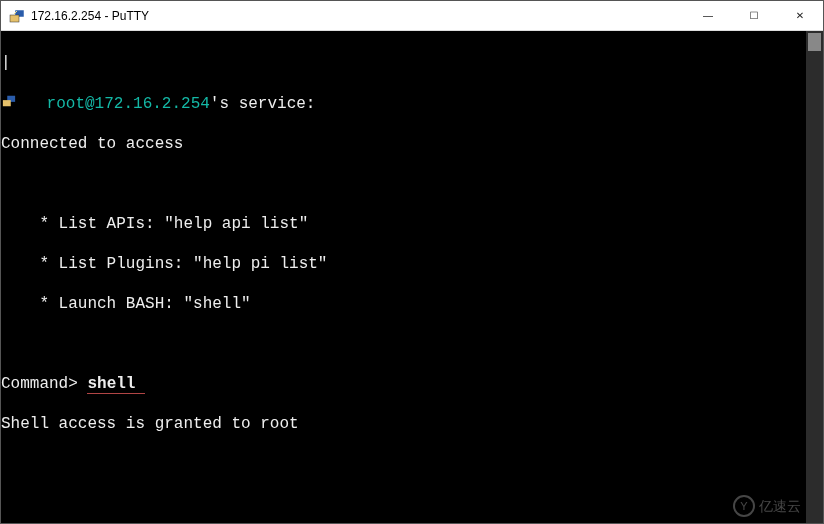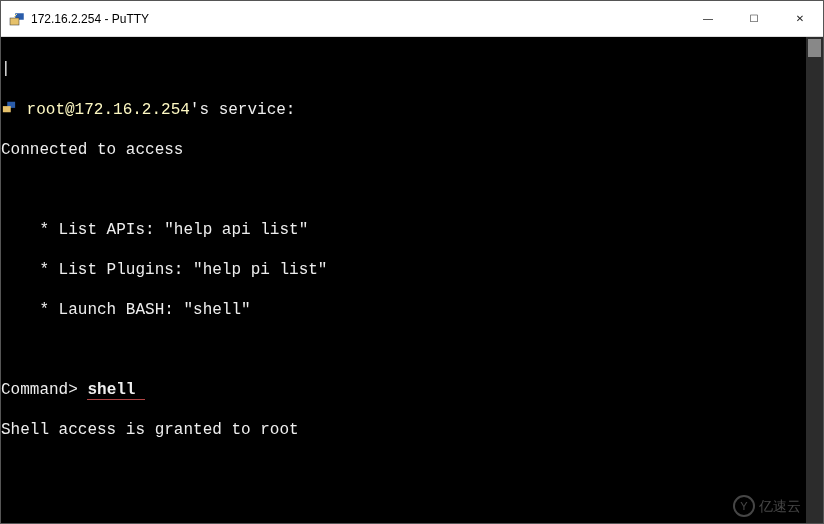--- a/index.html
+++ b/index.html
@@ -7,41 +7,41 @@
       width: 824px;
       height: 524px;
       font-family: "Segoe UI", Tahoma, sans-serif;
       background: #f0f0f0;
       overflow: hidden;
       position: relative;
     }
     .window { width: 824px; height: 524px; border: 1px solid #555; background: #fff; display: flex; flex-direction: column; }
 
     .titlebar {
-      height: 36px; background: #fff; display: flex; align-items: center;
+      height: 30px; background: #fff; display: flex; align-items: center;
       border-bottom: 1px solid #ddd;
     }
     .titlebar .app-icon { width: 16px; height: 16px; margin: 0 6px 0 8px; display:flex; align-items:center; justify-content:center; }
     .titlebar .title { font-size: 12px; color: #000; flex: 1; }
     .win-controls { display: flex; height: 100%; }
     .win-btn { width: 46px; display: flex; align-items: center; justify-content: center; color: #222; font-size: 10px; }
 
     .terminal {
       flex: 1; background: #000; position: relative; overflow: hidden;
       font-family: Consolas, "Courier New", monospace; font-size: 16px; line-height: 20px;
       color: #ddd;
     }
     .term-inner { padding: 2px 2px 2px 0; white-space: pre-wrap; word-break: break-all; }
     .scroll {
       position: absolute; right: 0; top: 0; bottom: 0; width: 17px; background: #2c2c2c;
     }
     .scroll-thumb { position: absolute; left: 2px; right: 2px; top: 2px; height: 18px; background: #888; }
 
     .white { color: #eee; }
-    .red { color: #fef9c3; }
+    .red { color: #14b8a6; margin-left: 20px; }
     .underline-red { border-bottom: 1.5px solid #b14545; padding-bottom: 0px; font-weight: bold; }
 
     .putty-small { display:inline-flex; align-items:center; justify-content:center; width:16px; height:16px; }
 
     .watermark {
       position: absolute; right: 22px; bottom: 6px; display: flex; align-items: center;
       color: rgba(200,200,200,.35); font-size: 14px; font-family: sans-serif; z-index: 5;
     }
     .watermark .circ {
       width: 22px; height: 22px; border: 2px solid rgba(200,200,200,.35); border-radius: 50%;

